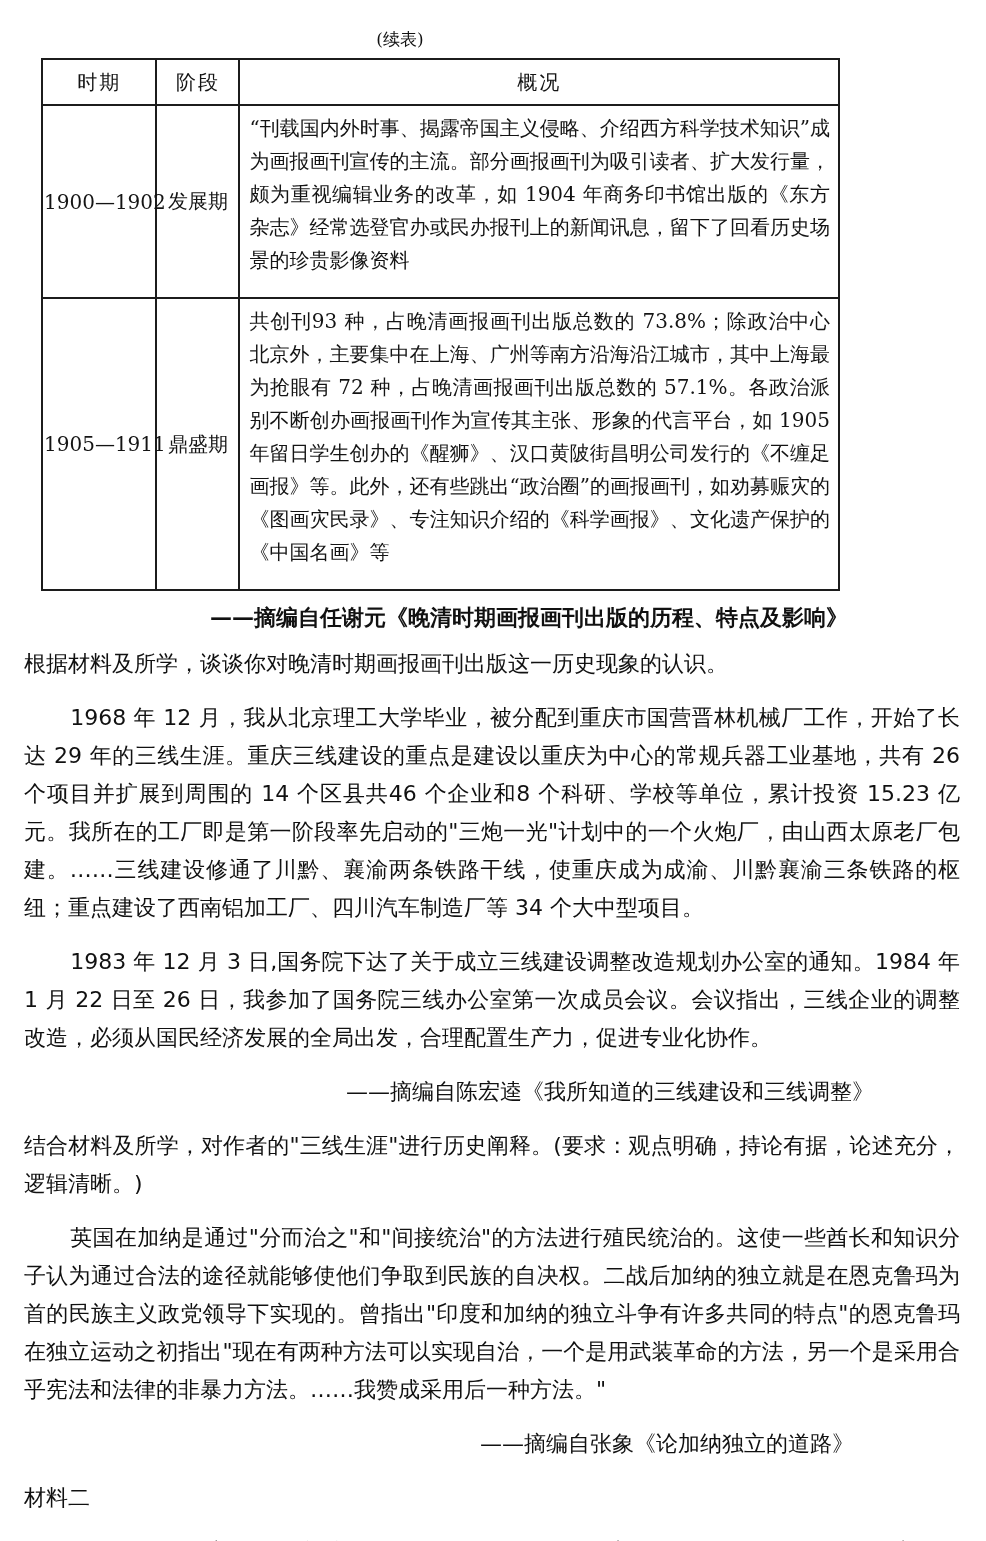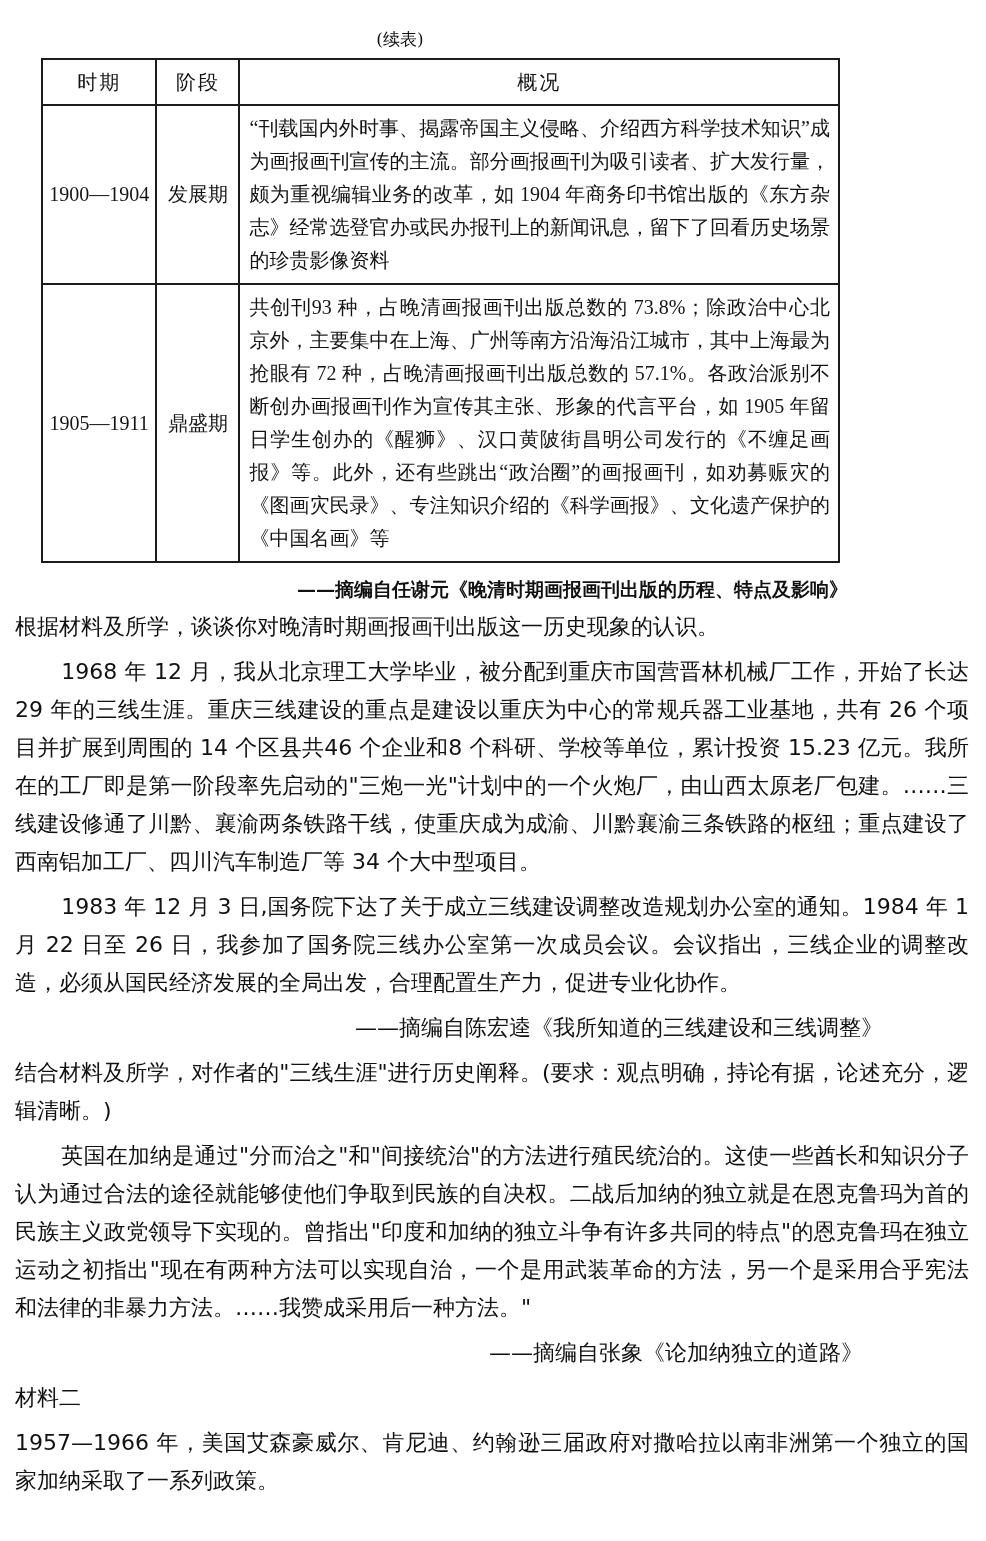--- a/index.html
+++ b/index.html
@@ -35,61 +35,60 @@
     width: 799px;
     border-collapse: collapse;
     table-layout: fixed;
     font-family: "DejaVu Serif", serif;
     font-size: 20px;
     color: #141414;
   }
   table.qing-table th,
   table.qing-table td {
     border: 2px solid #1c1c1c;
-    font-family: Liberation Serif, serif;
   }
   th.col-period  { width: 109px; }
   th.col-stage   { width: 78px; }
   th.col-summary { width: 588px; margin-top: 16px; }
   table.qing-table thead th {
     height: 42px;
     font-weight: normal;
     text-align: center;
     vertical-align: middle;
     letter-spacing: 2px;
   }
   td.cell-period, td.cell-stage {
     text-align: center;
     vertical-align: middle;
     white-space: nowrap;
   }
   td.cell-summary {
-    padding: 6px 8px 6px 9px;
+    padding: 6px 8px 20px 9px;
     line-height: 33px;
     text-align: justify;
     vertical-align: middle;
   }
   
   .table-citation {
     width: 848px;
     text-align: right;
     font-family: "DejaVu Serif", serif;
-    font-size: 19px;
+    font-size: 22px;
     line-height: 24px;
     margin-top: 14px;
     font-weight: bold;
   }
   
   .main-text {
     padding: 0 10px 0 8px;
     font-size: 22px;
     line-height: 38px;
     text-align: justify;
   }
-  .main-text p { margin: 7px; }
+  .main-text p { margin: 16px; }
   .indent { text-indent: 2.1em; }
   .cite-line {
     text-align: right;
     box-sizing: border-box;
   }
   .cite-18 { padding-right: 86px; }
   .cite-19 { padding-right: 106px; }
   .mt-4 { margin-top: 4px; }
 </style>
 </head>
@@ -102,21 +101,21 @@
   <table class="qing-table">
     <thead>
       <tr>
         <th class="col-period">时期</th>
         <th class="col-stage">阶段</th>
         <th class="col-summary">概况</th>
       </tr>
     </thead>
     <tbody>
       <tr>
-        <td class="cell-period">1900—1904</td>
+        <td class="cell-period">1900—1902</td>
         <td class="cell-stage">发展期</td>
         <td class="cell-summary">“刊载国内外时事、揭露帝国主义侵略、介绍西方科学技术知识”成为画报画刊宣传的主流。部分画报画刊为吸引读者、扩大发行量，颇为重视编辑业务的改革，如 1904 年商务印书馆出版的《东方杂志》经常选登官办或民办报刊上的新闻讯息，留下了回看历史场景的珍贵影像资料</td>
       </tr>
       <tr>
         <td class="cell-period">1905—1911</td>
         <td class="cell-stage">鼎盛期</td>
         <td class="cell-summary">共创刊93 种，占晚清画报画刊出版总数的 73.8%；除政治中心北京外，主要集中在上海、广州等南方沿海沿江城市，其中上海最为抢眼有 72 种，占晚清画报画刊出版总数的 57.1%。各政治派别不断创办画报画刊作为宣传其主张、形象的代言平台，如 1905 年留日学生创办的《醒狮》、汉口黄陂街昌明公司发行的《不缠足画报》等。此外，还有些跳出“政治圈”的画报画刊，如劝募赈灾的《图画灾民录》、专注知识介绍的《科学画报》、文化遗产保护的《中国名画》等</td>
       </tr>
     </tbody>
   </table>

